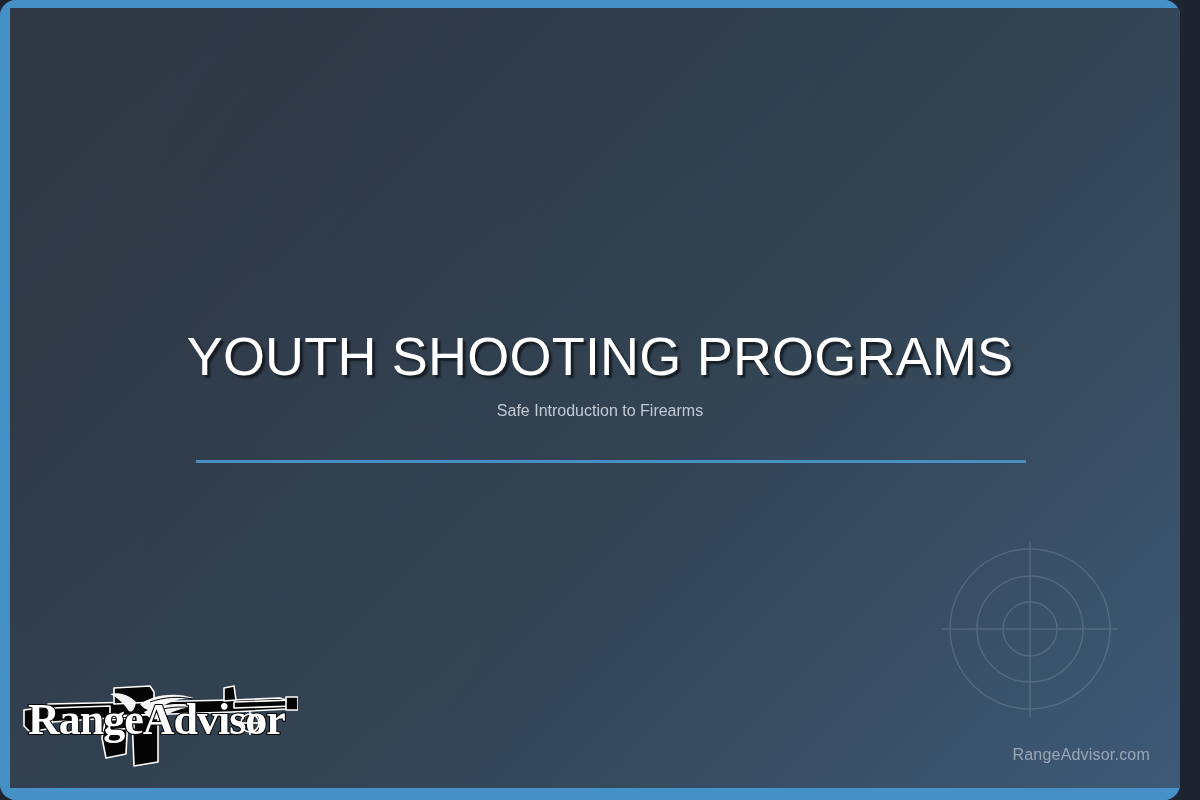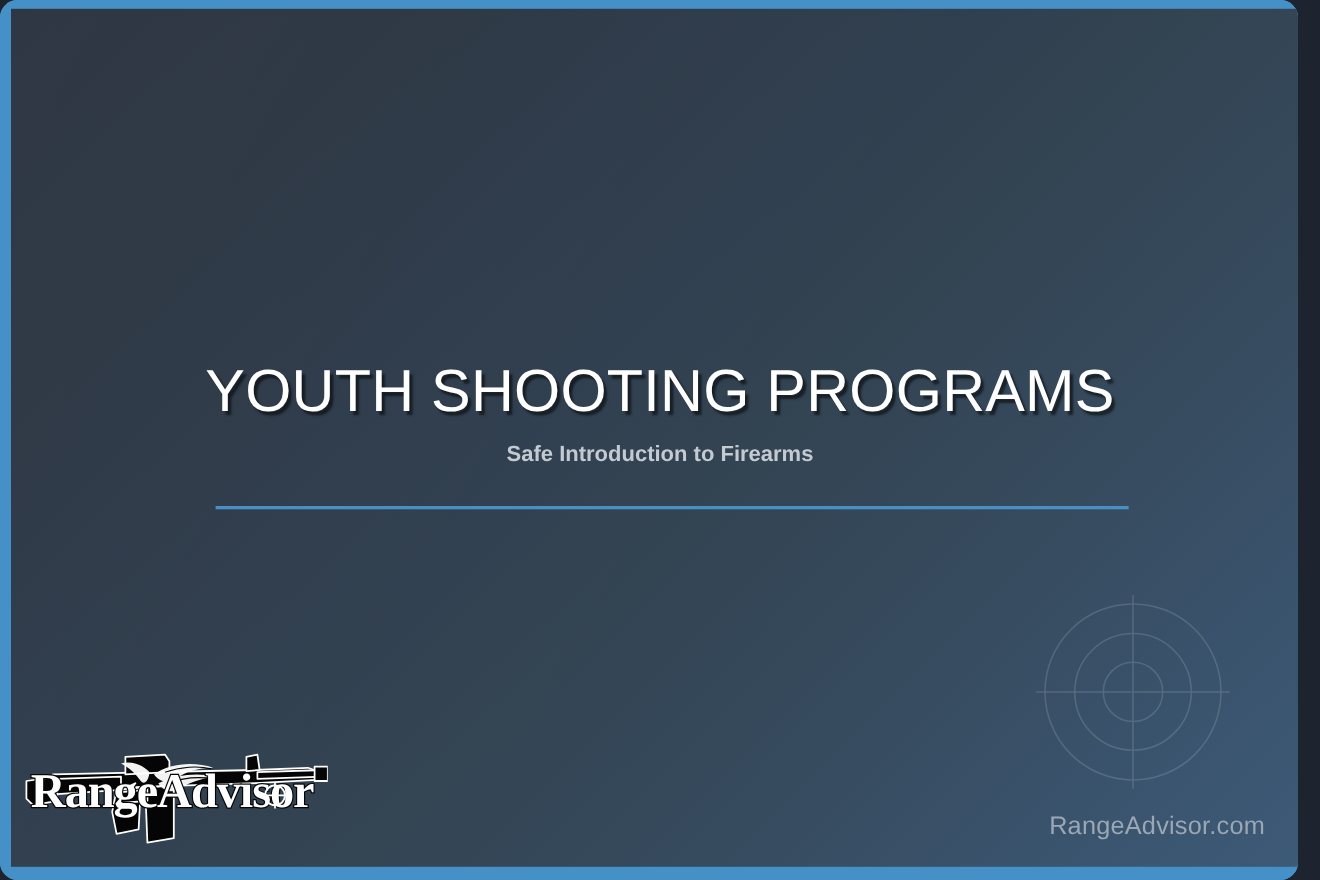--- a/index.html
+++ b/index.html
@@ -90,41 +90,41 @@
     letter-spacing: 0.2px;
     color: #ffffff;
     line-height: 1.06;
     margin: 0;
     text-shadow: 3px 3px 2px rgba(0,0,0,0.55);
     white-space: nowrap;
   }
 
   .slide-subtitle {
     margin: 16px 0 0 0;
-    font-size: 20px;
-    font-weight: 700;
+    font-size: 16px;
+    font-weight: 400;
     color: #c4cad2;
     line-height: 1.2;
   }
 
   .title-divider {
     position: absolute;
     left: 186px;
     top: 452px;
     width: 830px;
     height: 3px;
     background: #4a8fc4;
   }
 
   
   .footer-url {
     position: absolute;
     right: 40px;
     bottom: 24px;
-    font-size: 23px;
+    font-size: 16px;
     color: #9aa7b4;
     letter-spacing: 0.2px;
   }
 
   .brand-logo {
     position: absolute;
     left: 8px;
     bottom: 12px;
     width: 280px;
     height: 110px;

